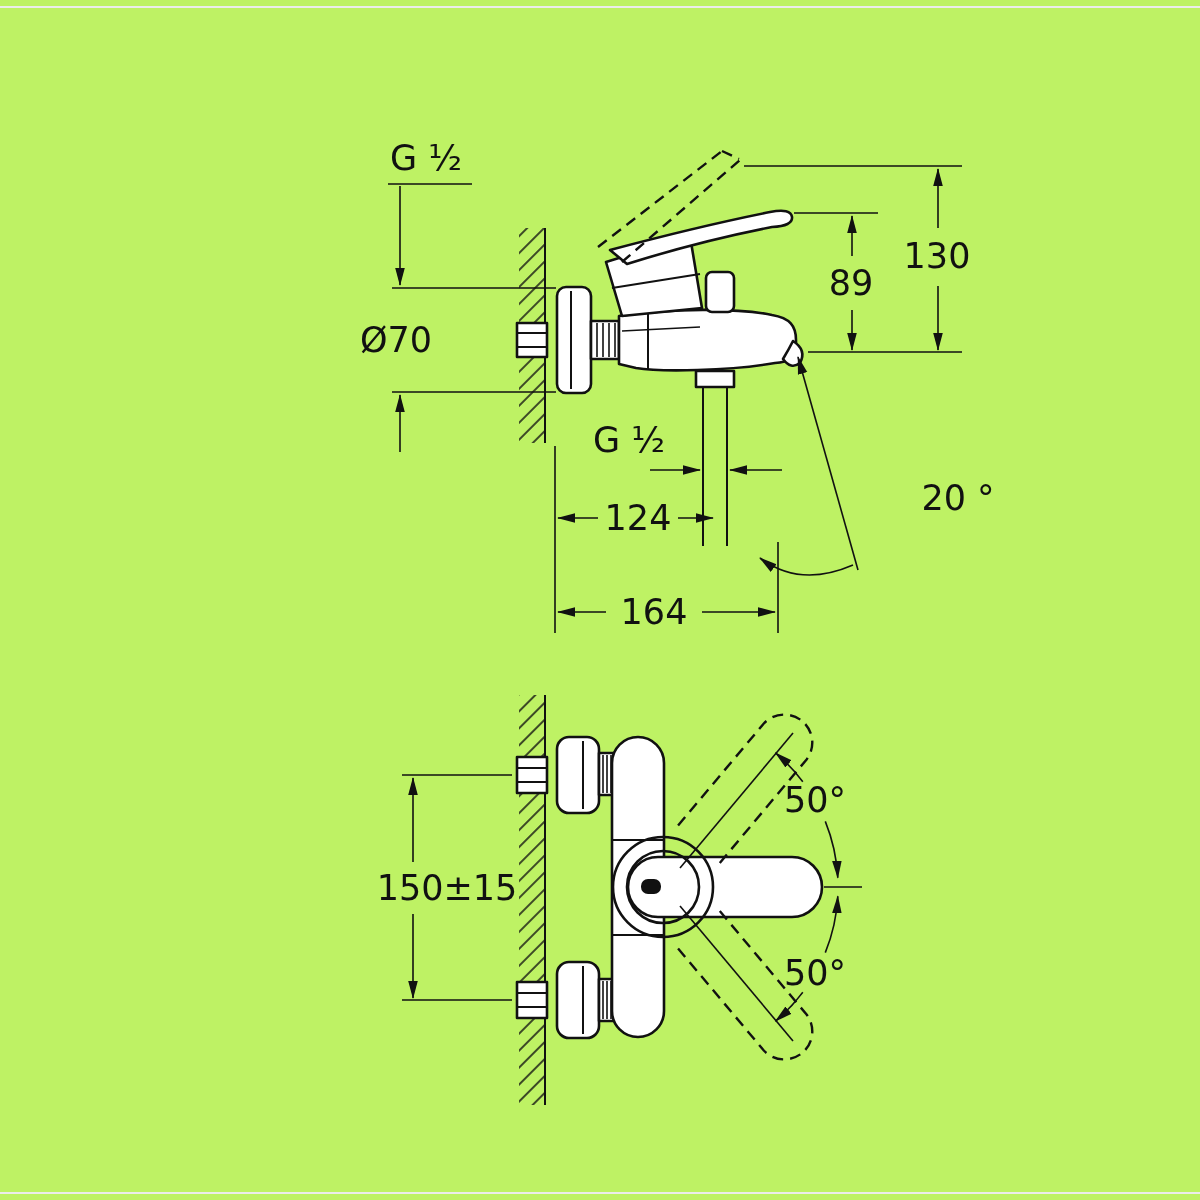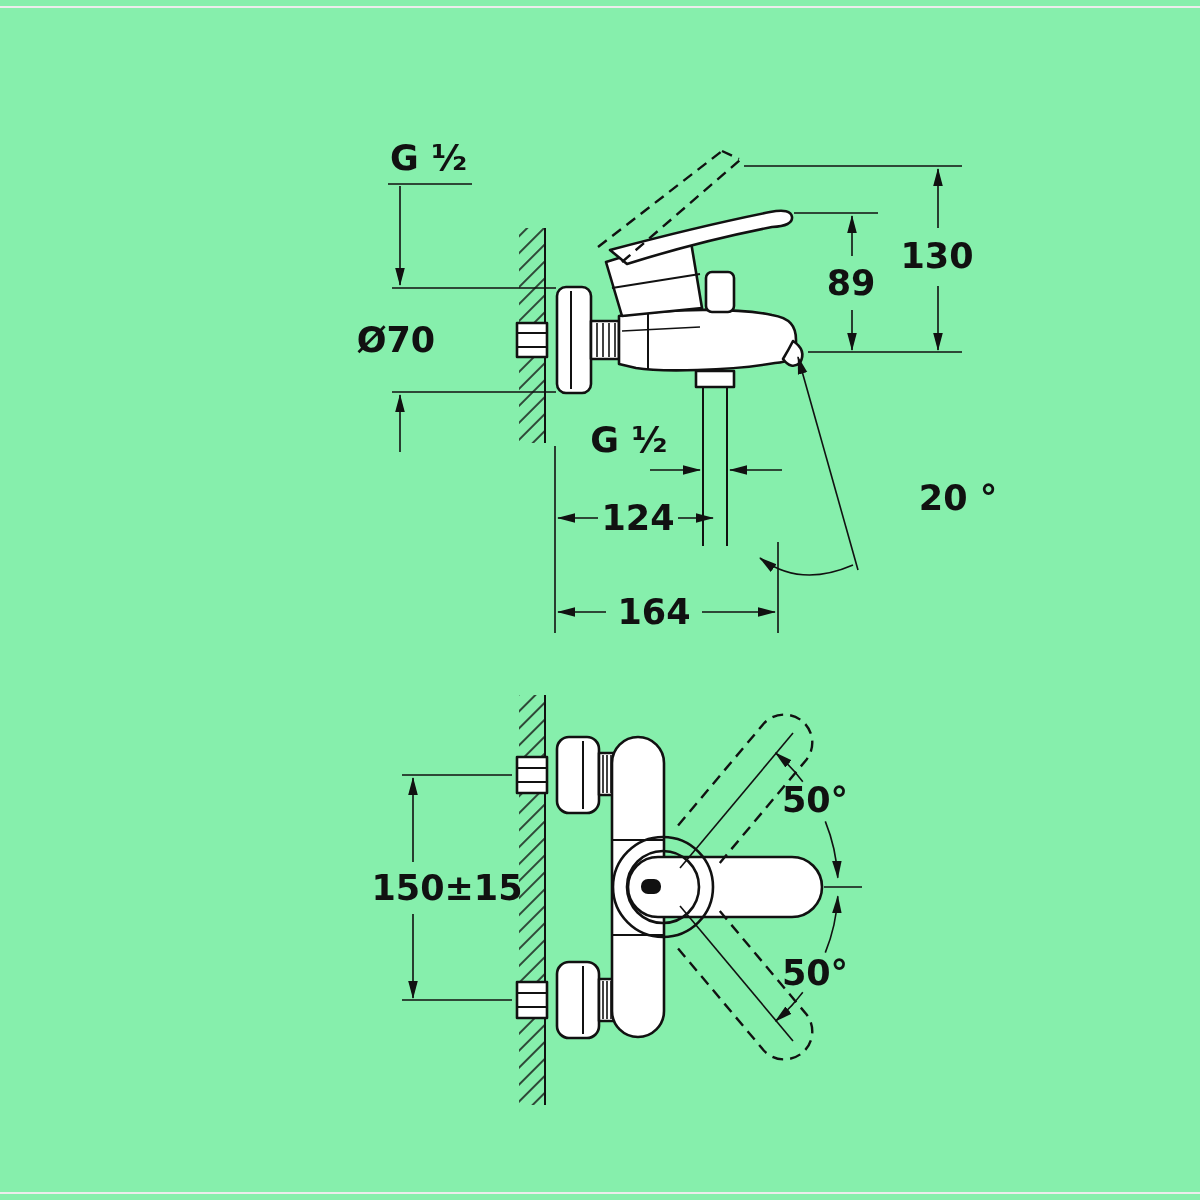--- a/index.html
+++ b/index.html
@@ -1,17 +1,17 @@
 <!DOCTYPE html>
 <html><head>
 <meta charset="utf-8">
 <style>
   html,body{margin:0;padding:0;background:#fff;}
   body{width:1200px;height:1200px;overflow:hidden;}
-  .canvas{position:relative;width:1200px;height:1200px;background:#86efac;font-weight:bold;}
+  .canvas{position:relative;width:1200px;height:1200px;background:#bef264;}
   svg{position:absolute;left:0;top:0;}
   .obj{fill:#fff;stroke:#111;stroke-width:2.6;stroke-linejoin:round;}
   .ln{stroke:#111;stroke-width:2.6;fill:none;stroke-linejoin:round;}
   .ln2{stroke:#111;stroke-width:2;fill:none;}
   .thin{stroke:#111;stroke-width:1.6;fill:none;}
   .dash{stroke:#111;stroke-width:2.4;fill:none;stroke-dasharray:11 7;}
   .txt{font-family:"DejaVu Sans",sans-serif;font-size:35px;fill:#111;}
   .edge{stroke:#ececec;stroke-width:2;}
 </style>
 </head>

